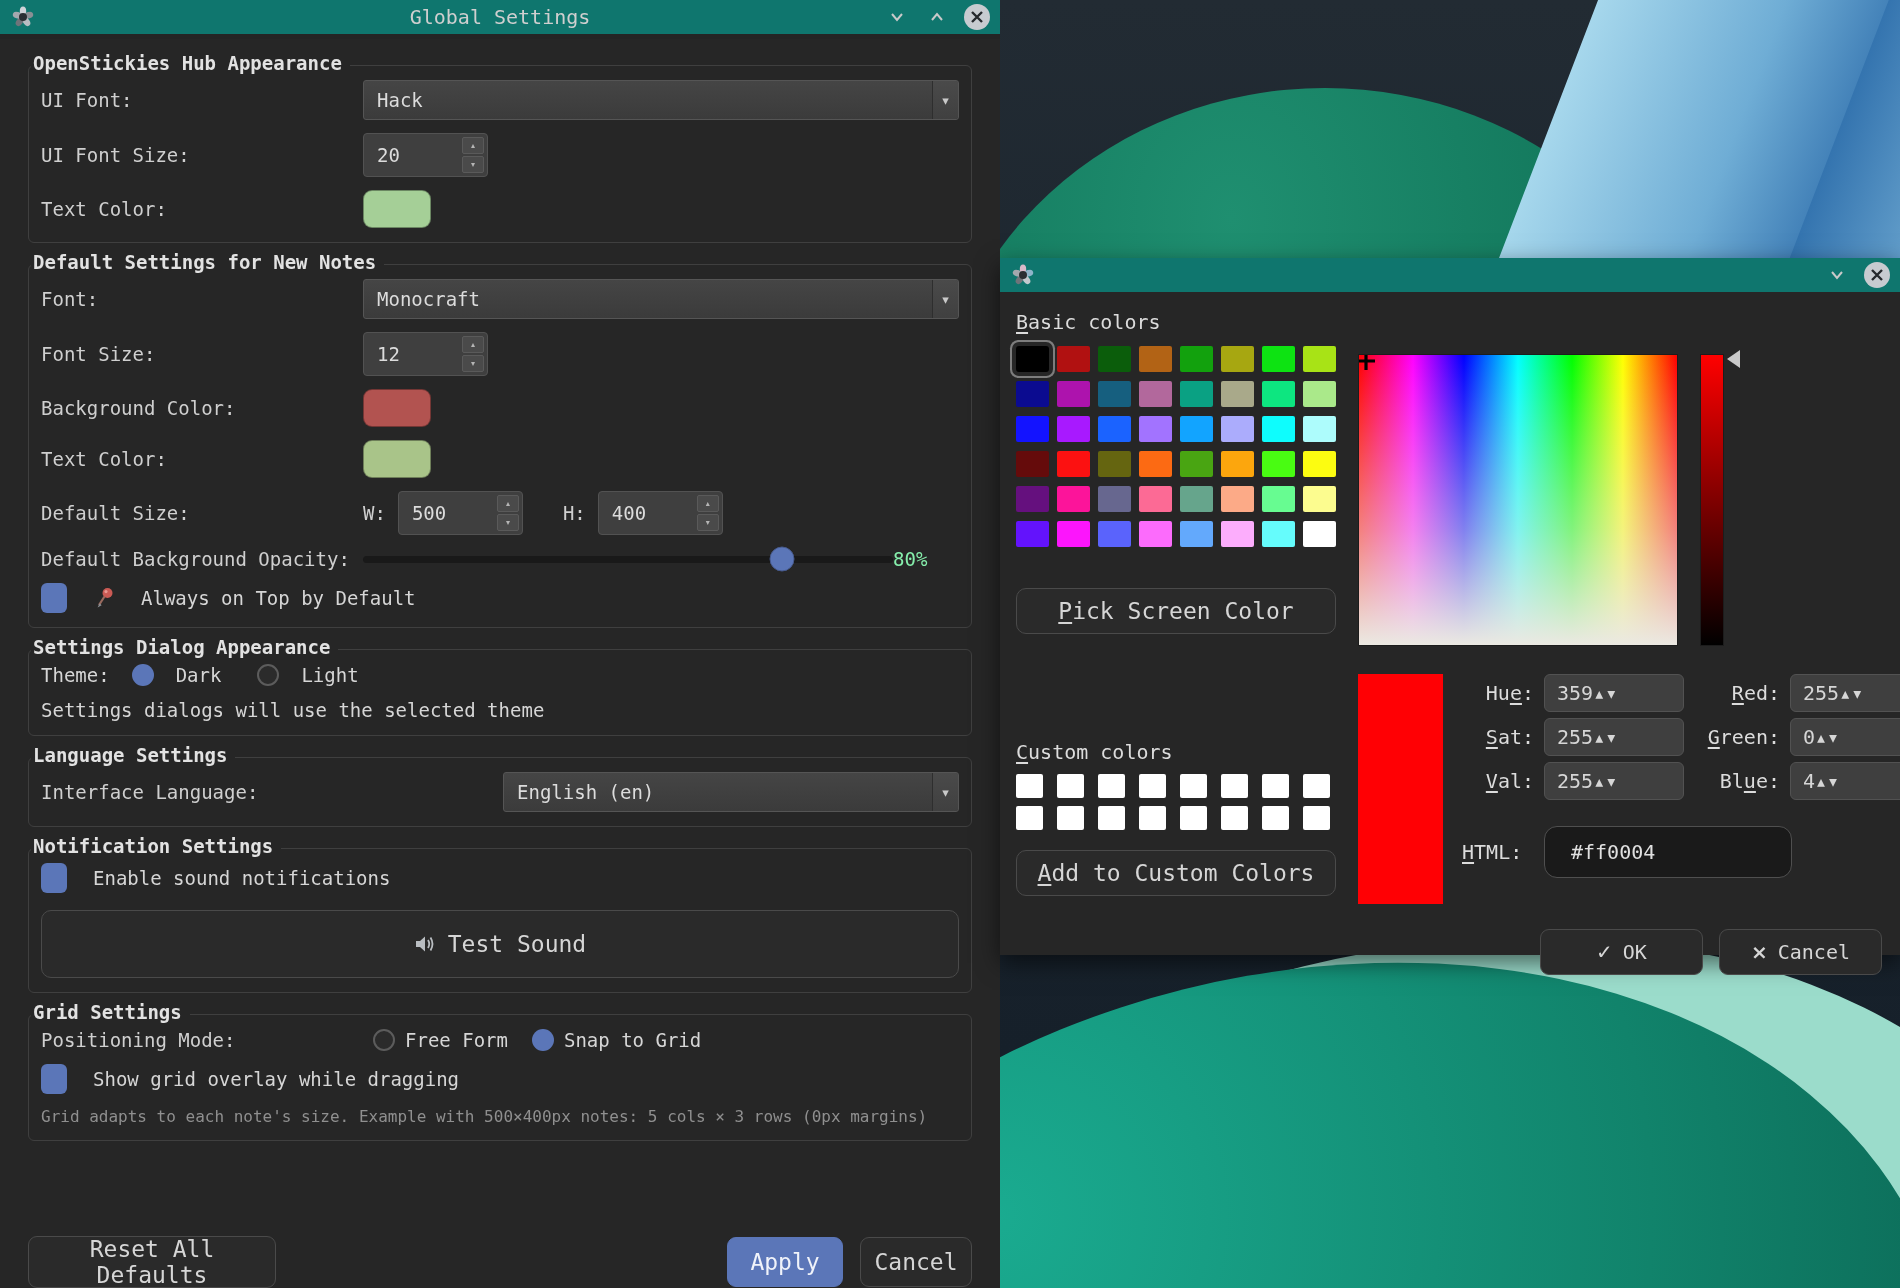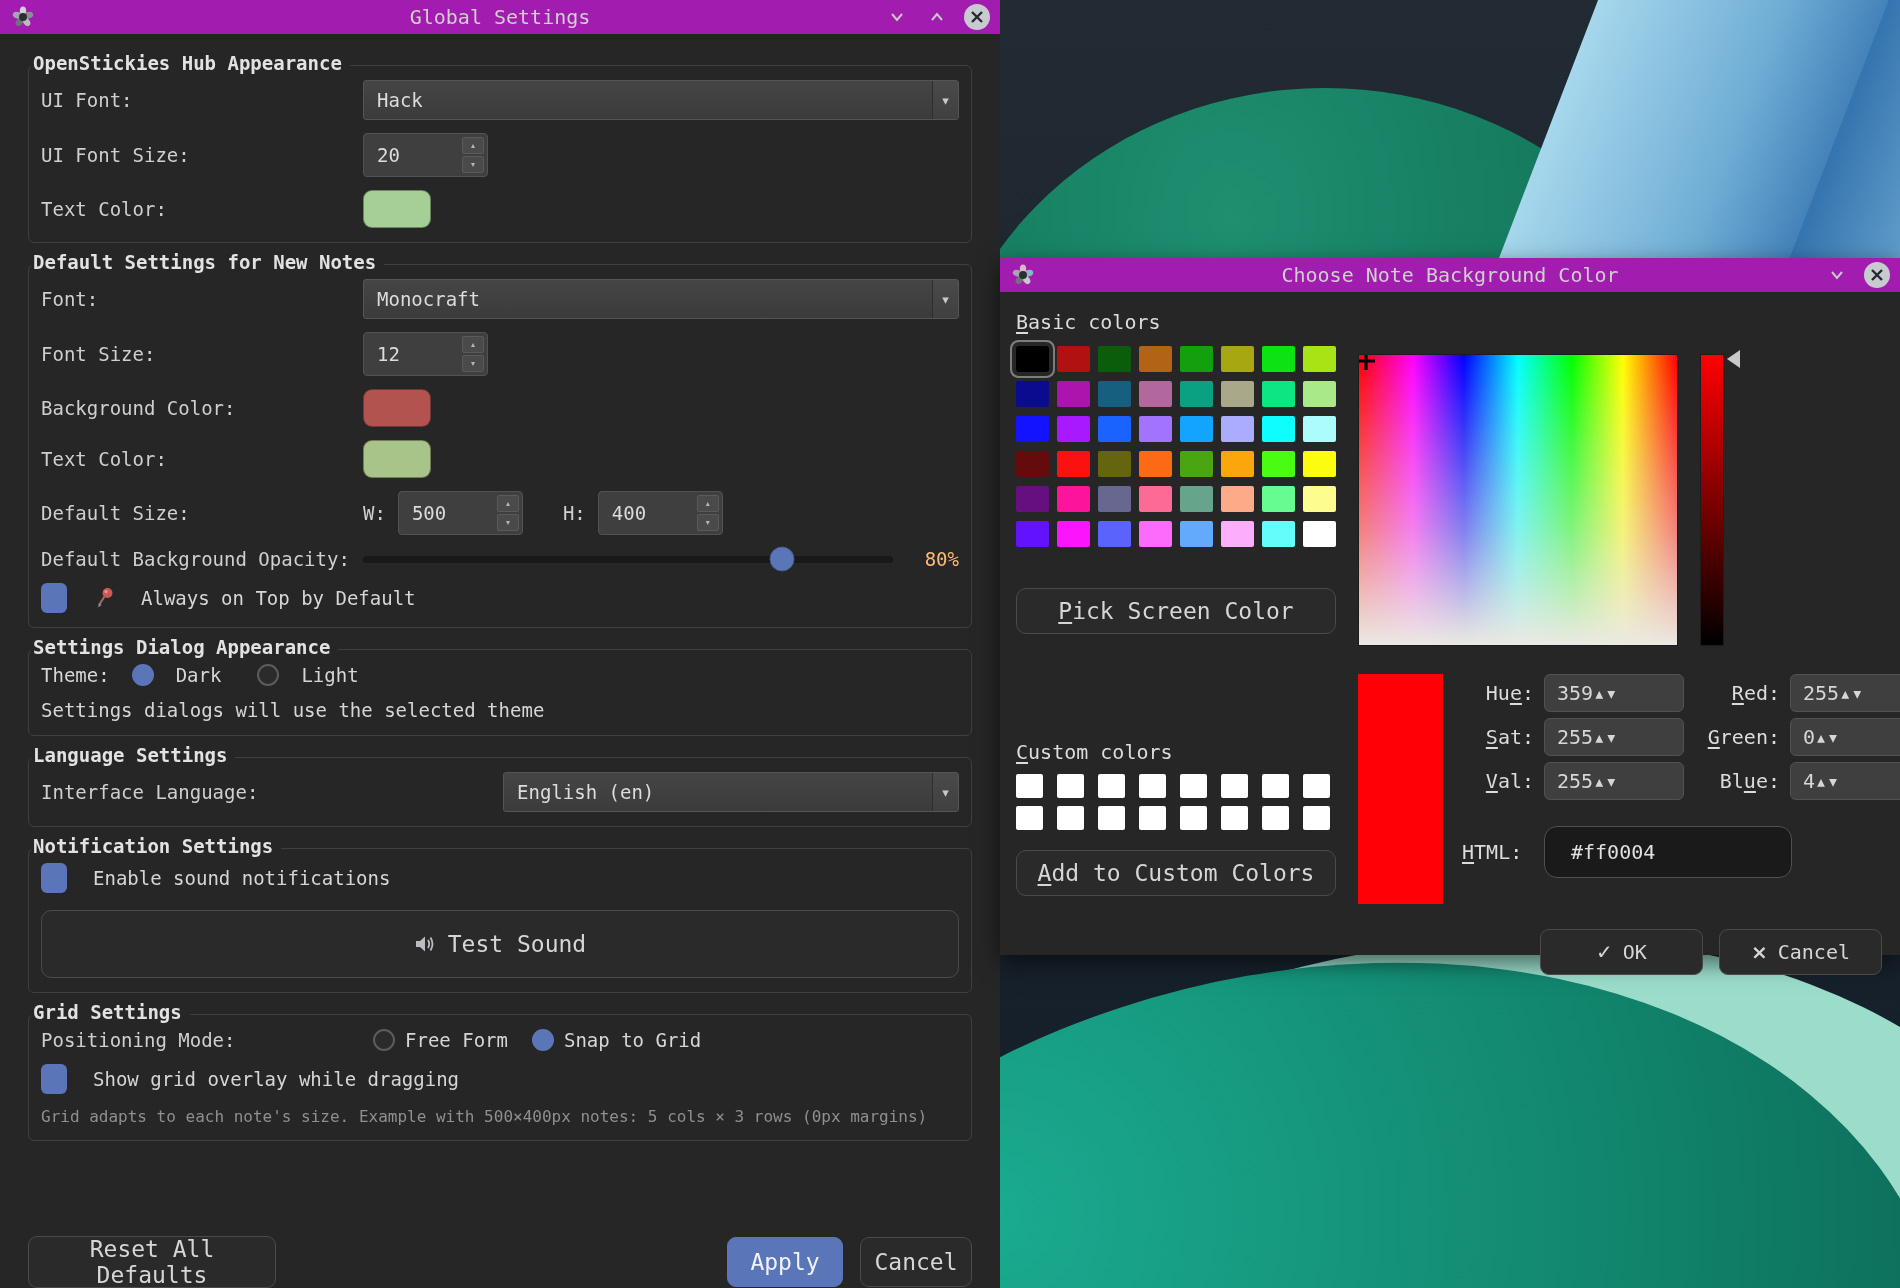--- a/index.html
+++ b/index.html
@@ -17,21 +17,21 @@
   .wp-band1 { position:absolute; left:1525px; top:-140px; width:320px; height:720px; transform:rotate(21deg);
     background:linear-gradient(90deg,#a6d7ec 0%,#6fadd5 55%,#2e6dab 100%); border-radius:48px; }
   .wp-band2 { position:absolute; left:1815px; top:-120px; width:300px; height:680px; transform:rotate(21deg);
     background:linear-gradient(90deg,#3474af 0%,#8fc6e4 70%,#b8e0f2 100%); border-radius:48px; }
   .wp-mint { position:absolute; left:730px; top:952px; width:1380px; height:960px; transform:rotate(-14deg);
     border-radius:50%; background:#9bdccb; }
   .wp-teal { position:absolute; left:640px; top:975px; width:1320px; height:960px; transform:rotate(-14deg);
     border-radius:50%; background:radial-gradient(circle at 32% 18%,#1aab90 0%,#11836b 55%,#0a6150 95%); }
 
   
-  .titlebar { height:34px; background:#a21caf; display:flex; align-items:center; padding:0 10px; position:relative; }
+  .titlebar { height:34px; background:#0f766e; display:flex; align-items:center; padding:0 10px; position:relative; }
   .titlebar .tb-title { position:absolute; left:0; right:0; text-align:center; color:#cfcfcf; font-size:20px; }
   .tb-controls { margin-left:auto; display:flex; align-items:center; gap:14px; z-index:2; }
   .tb-btn { width:26px; height:26px; display:flex; align-items:center; justify-content:center; cursor:pointer; }
   .tb-close { background:#c7cbd0; border-radius:50%; }
   .app-icon { width:26px; height:26px; z-index:2; }
 
   .combo { flex:1; height:40px; background:linear-gradient(180deg,#454545,#3b3b3b); border:1px solid #555;
     border-radius:3px; display:flex; align-items:center; position:relative; cursor:pointer; }
   .combo .combo-text { padding-left:13px; color:#dcdcdc; }
   .combo .combo-arrow { position:absolute; right:0; top:0; bottom:0; width:26px; border-left:1px solid #2e2e2e;
@@ -65,21 +65,21 @@
     display:flex; flex-direction:column; }
   .gs-subbar { height:5px; background:#242424; }
   .gs-content { padding:16px 28px 0 28px; flex:1; }
   .group { border:1px solid #3f3f3f; border-radius:6px; position:relative; padding:14px 12px 12px 12px; margin-bottom:21px; }
   .group-title { position:absolute; top:-14px; left:2px; background:#262626; padding:0 8px 0 2px; font-weight:bold;
     color:#e2e2e2; white-space:nowrap; }
   .row { display:flex; align-items:center; margin:0 0 13px 0; }
   .row:last-child { margin-bottom:2px; }
   .lbl { width:322px; flex:none; color:#cfcfcf; }
   .small-lbl { color:#cfcfcf; margin-right:12px; }
-  .pct { width:66px; text-align:right; color:#fdba74; flex:none; }
+  .pct { width:66px; text-align:left; color:#86efac; flex:none; }
   .note-text { color:#8f8f8f; }
   .check-row { display:flex; align-items:center; gap:26px; }
 
   .test-sound-btn { height:68px; border-radius:10px; margin-top:4px; }
   .footer { display:flex; align-items:center; padding:14px 28px 0 28px; gap:17px; }
   .footer .spacer { flex:1; }
 
   
   .color-dialog { position:absolute; left:1000px; top:258px; width:900px; height:697px; background:#262626; z-index:4;
     font-size:20px; box-shadow:0 8px 22px rgba(0,0,0,.55); }
@@ -357,21 +357,20 @@
           </g>
         <g transform="rotate(216 13 13)">
             <ellipse cx="13" cy="7" rx="3.2" ry="4.6" fill="#6f747a"></ellipse>
           </g>
         <g transform="rotate(288 13 13)">
             <ellipse cx="13" cy="7" rx="3.2" ry="4.6" fill="#a3a8ae"></ellipse>
           </g>
         <circle cx="13" cy="13" r="4" fill="#2b2f33"></circle>
       </g>
     </svg>
-    <div class="tb-title">Choose Note Background Color</div>
     <div class="tb-controls">
       <div class="tb-btn">
         <svg width="20" height="20" viewBox="0 0 20 20">
             <polyline points="5,7 10,13 15,7" fill="none" stroke="#c9c9c9" stroke-width="2"></polyline>
           </svg>
       </div>
       <div class="tb-btn tb-close">
         <svg width="14" height="14" viewBox="0 0 14 14">
             <path d="M2 2 L12 12 M12 2 L2 12" stroke="#26292d" stroke-width="2.4"></path>
           </svg>

